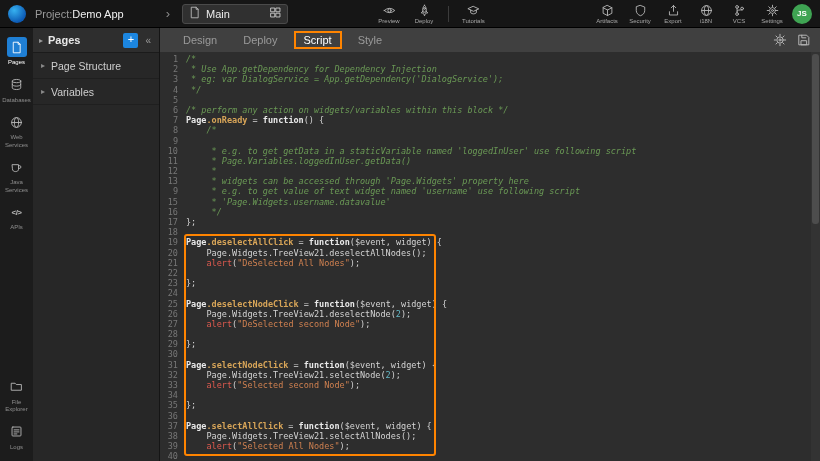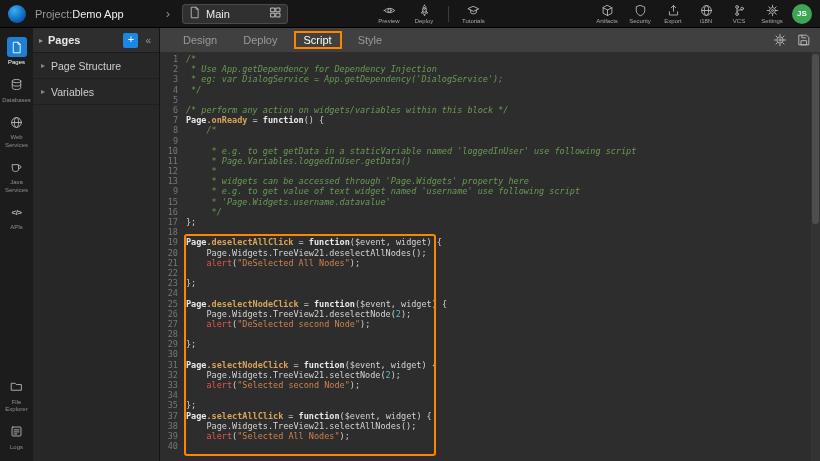--- a/index.html
+++ b/index.html
@@ -355,20 +355,21 @@
           <div class="code-row"><span class="ln">26</span><span class="codetext"><span class="tk-pl">    Page.Widgets.TreeView21.deselectNode(</span><span class="tk-num">2</span><span class="tk-pl">);</span></span></div>
           <div class="code-row"><span class="ln">27</span><span class="codetext"><span class="tk-pl">    </span><span class="tk-al">alert</span><span class="tk-pl">(</span><span class="tk-str">"DeSelected second Node"</span><span class="tk-pl">);</span></span></div>
           <div class="code-row"><span class="ln">28</span><span class="codetext"></span></div>
           <div class="code-row"><span class="ln">29</span><span class="codetext"><span class="tk-pl">};</span></span></div>
           <div class="code-row"><span class="ln">30</span><span class="codetext"></span></div>
           <div class="code-row"><span class="ln">31</span><span class="codetext"><span class="tk-kw">Page</span><span class="tk-fn">.selectNodeClick</span><span class="tk-pl"> = </span><span class="tk-kw">function</span><span class="tk-pl">(</span><span class="tk-arg">$event</span><span class="tk-pl">, </span><span class="tk-arg">widget</span><span class="tk-pl">) {</span></span></div>
           <div class="code-row"><span class="ln">32</span><span class="codetext"><span class="tk-pl">    Page.Widgets.TreeView21.selectNode(</span><span class="tk-num">2</span><span class="tk-pl">);</span></span></div>
           <div class="code-row"><span class="ln">33</span><span class="codetext"><span class="tk-pl">    </span><span class="tk-al">alert</span><span class="tk-pl">(</span><span class="tk-str">"Selected second Node"</span><span class="tk-pl">);</span></span></div>
           <div class="code-row"><span class="ln">34</span><span class="codetext"></span></div>
           <div class="code-row"><span class="ln">35</span><span class="codetext"><span class="tk-pl">};</span></span></div>
+          <div class="code-row"><span class="ln">36</span><span class="codetext"></span></div>
           <div class="code-row"><span class="ln">37</span><span class="codetext"><span class="tk-kw">Page</span><span class="tk-fn">.selectAllClick</span><span class="tk-pl"> = </span><span class="tk-kw">function</span><span class="tk-pl">(</span><span class="tk-arg">$event</span><span class="tk-pl">, </span><span class="tk-arg">widget</span><span class="tk-pl">) {</span></span></div>
           <div class="code-row"><span class="ln">38</span><span class="codetext"><span class="tk-pl">    Page.Widgets.TreeView21.selectAllNodes();</span></span></div>
           <div class="code-row"><span class="ln">39</span><span class="codetext"><span class="tk-pl">    </span><span class="tk-al">alert</span><span class="tk-pl">(</span><span class="tk-str">"Selected All Nodes"</span><span class="tk-pl">);</span></span></div>
           <div class="code-row"><span class="ln">40</span><span class="codetext"></span></div>
         </div>
       <div class="code-annotation"></div>
       <div class="scrollbar">
         <div class="scroll-thumb"></div>
       </div>
     </div>

